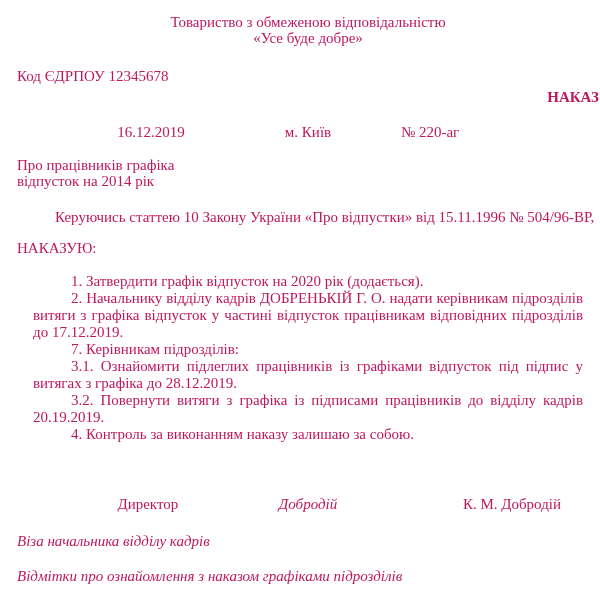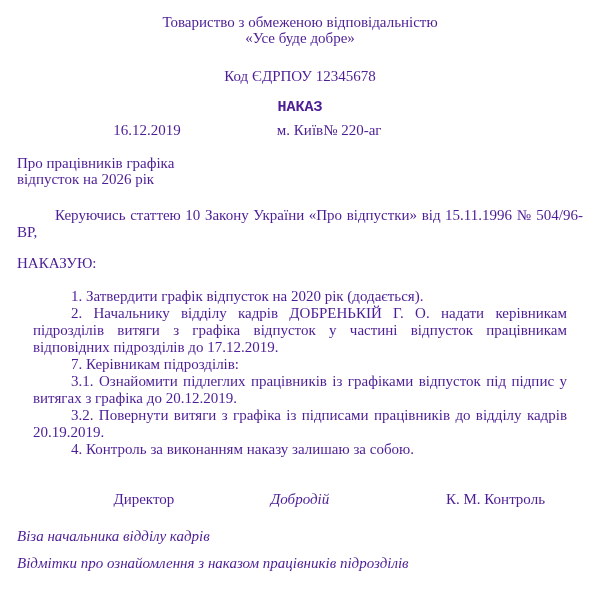--- a/index.html
+++ b/index.html
@@ -4,52 +4,50 @@
 <style>
   html, body {
     margin: 0;
     padding: 0;
     background: #ffffff;
   }
   .page {
     width: 600px;
     height: 600px;
     box-sizing: border-box;
-    padding: 14px 17px 8px 17px;
+    padding: 14px 1px 8px 17px;
     background: #ffffff;
-    color: #4c1d95;
+    color: #be185d;
     font-family: "Liberation Serif", "DejaVu Serif", serif;
     font-size: 15px;
     line-height: 17px;
     overflow: hidden;
   }
   .org-header {
     text-align: center;
     line-height: 16px;
     margin-bottom: 22px;
   }
   .org-code {
-    margin-bottom: 14px;
-    text-align: center;
+    margin-bottom: 4px;
   }
   .doc-title {
-    text-align: center;
+    text-align: right;
     font-weight: bold;
-    margin-bottom: 6px;
-    font-family: Liberation Mono, monospace;
+    margin-bottom: 18px;
   }
   .meta-row {
     display: grid;
     grid-template-columns: 1fr auto 1fr;
     align-items: baseline;
     margin-bottom: 16px;
   }
   .meta-row .left { text-align: center; }
   .meta-row .center { text-align: center; }
-  .meta-row .right { text-align: left; padding-right: 70px; }
+  .meta-row .right { text-align: center; padding-right: 70px; }
   .subject {
     line-height: 16px;
     margin-bottom: 20px;
   }
   .preamble {
     margin: 0 0 14px 0;
     text-align: justify;
     text-indent: 38px;
   }
   .order-word {
@@ -62,25 +60,25 @@
     text-indent: 38px;
   }
   .signature-row {
     display: grid;
     grid-template-columns: 1fr auto 1fr;
     align-items: baseline;
     margin-top: 33px;
     margin-bottom: 20px;
   }
   .signature-row .position { text-align: center; }
-  .signature-row .sig { text-align: left; font-style: italic; }
+  .signature-row .sig { text-align: left; font-style: italic; margin-top: 20px; }
   .signature-row .name { text-align: right; padding-right: 38px; }
   .visa-line {
     font-style: italic;
-    margin-bottom: 10px;
+    margin-bottom: 18px;
   }
   .notes-line {
     font-style: italic;
   }
 </style>
 </head>
 <body>
 
 <div class="page">
 
@@ -94,39 +92,39 @@
   <div class="doc-title">НАКАЗ</div>
 
   <div class="meta-row">
     <div class="left">16.12.2019</div>
     <div class="center">м. Київ</div>
     <div class="right">№ 220-аг</div>
   </div>
 
   <div class="subject">
     <div>Про працівників графіка</div>
-    <div>відпусток на 2026 рік</div>
+    <div>відпусток на 2014 рік</div>
   </div>
 
   <p class="preamble">Керуючись статтею 10 Закону України «Про відпустки» від 15.11.1996 № 504/96-ВР,</p>
 
   <div class="order-word">НАКАЗУЮ:</div>
 
   <div class="items">
     <p>1. Затвердити графік відпусток на 2020 рік (додається).</p>
     <p>2. Начальнику відділу кадрів ДОБРЕНЬКІЙ Г. О. надати керівникам підрозділів витяги з графіка відпусток у частині відпусток працівникам відповідних підрозділів до 17.12.2019.</p>
     <p>7. Керівникам підрозділів:</p>
-    <p>3.1. Ознайомити підлеглих працівників із графіками відпусток під підпис у витягах з графіка до 20.12.2019.</p>
+    <p>3.1. Ознайомити підлеглих працівників із графіками відпусток під підпис у витягах з графіка до 28.12.2019.</p>
     <p>3.2. Повернути витяги з графіка із підписами працівників до відділу кадрів 20.19.2019.</p>
     <p>4. Контроль за виконанням наказу залишаю за собою.</p>
   </div>
 
   <div class="signature-row">
     <div class="position">Директор</div>
     <div class="sig">Добродій</div>
-    <div class="name">К. М. Контроль</div>
+    <div class="name">К. М. Добродій</div>
   </div>
 
   <div class="visa-line">Віза начальника відділу кадрів</div>
 
-  <div class="notes-line">Відмітки про ознайомлення з наказом працівників підрозділів</div>
+  <div class="notes-line">Відмітки про ознайомлення з наказом графіками підрозділів</div>
 
 </div>
 
 </body></html>

